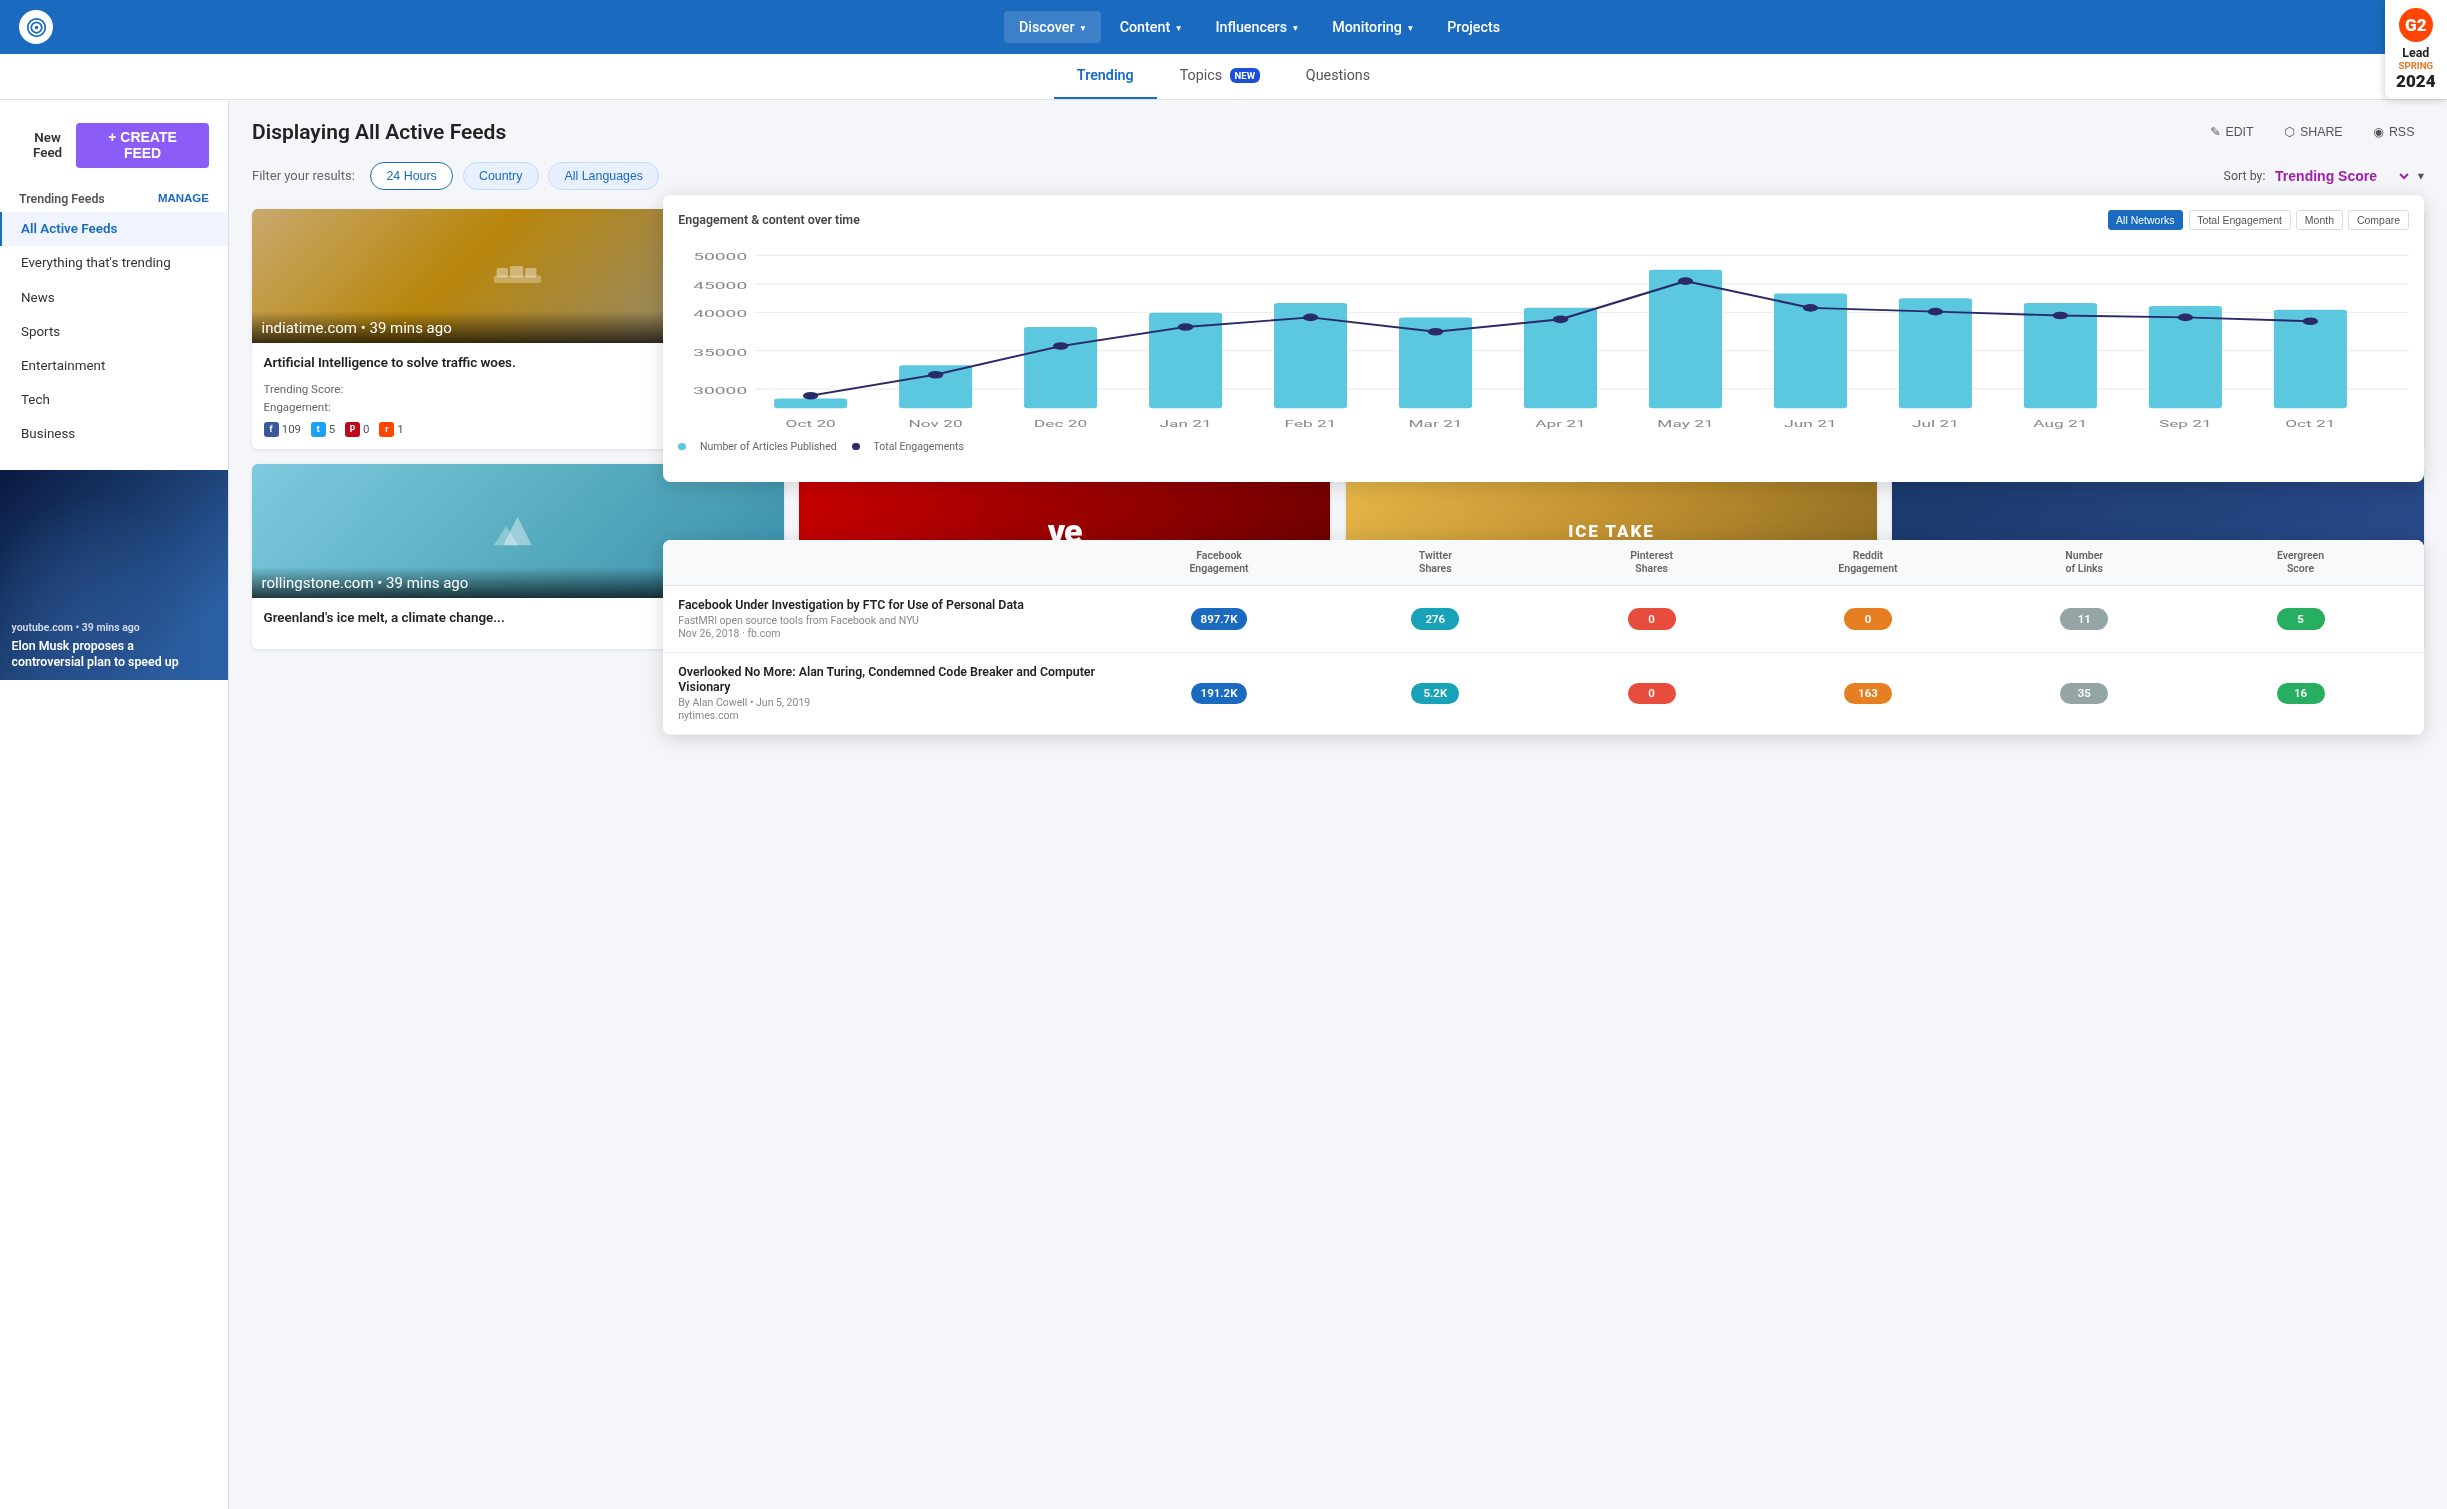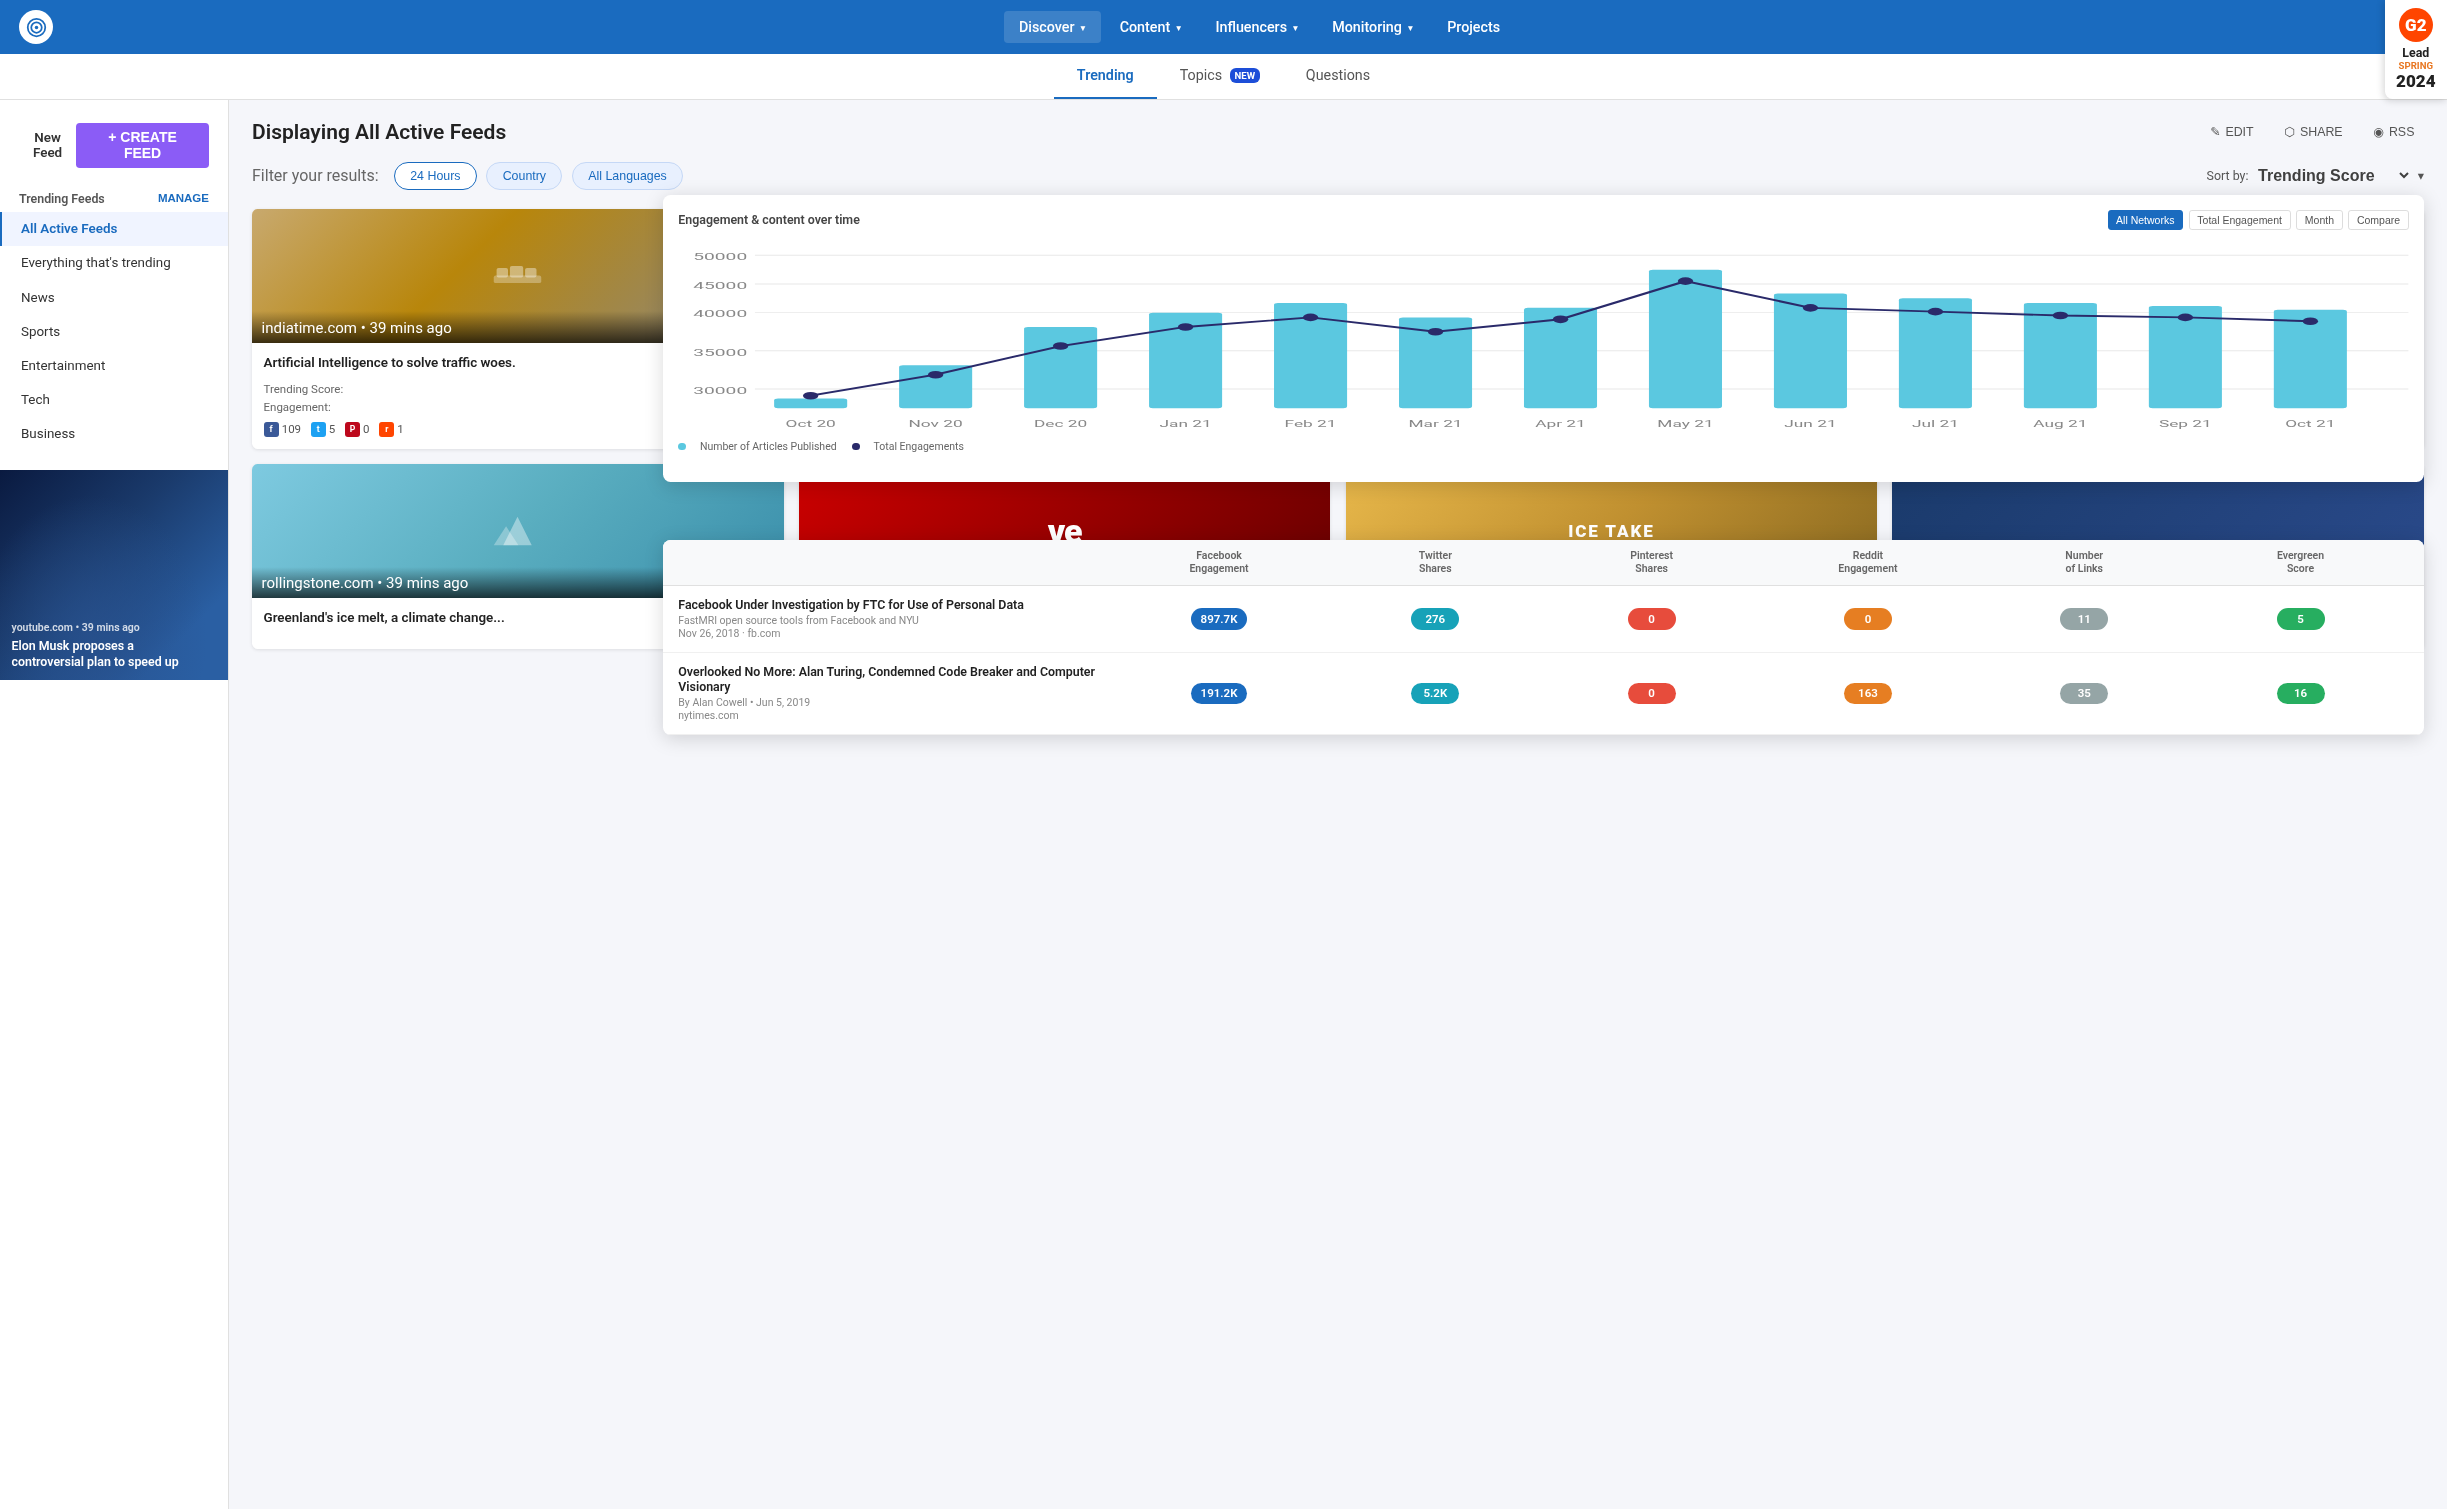--- a/index.html
+++ b/index.html
@@ -200,21 +200,21 @@
 
     
     .filter-bar {
       display: flex;
       align-items: center;
       margin-bottom: 19px;
       gap: 9.6px;
       flex-wrap: wrap;
     }
     .filter-label {
-      font-size: 16px;
+      font-size: 13px;
       color: #666;
       margin-right: 5.7px;
     }
     .filter-btn {
       padding: 5.7px 15.3px;
       border-radius: 19px;
       border: 1.9px solid transparent;
       font-size: 12.4px;
       cursor: pointer;
       font-weight: 500;
@@ -231,22 +231,22 @@
     }
     .sort-bar {
       margin-left: auto;
       display: flex; align-items: center; gap: 5.7px;
       font-size: 12.4px;
       color: #555;
     }
     .sort-select {
       border: none;
       background: none;
-      font-size: 16px;
-      color: #404040;
+      font-size: 14px;
+      color: #a21caf;
       cursor: pointer;
       font-weight: 600;
     }
 
     
     .cards-grid {
       display: grid;
       grid-template-columns: repeat(4, 1fr);
       gap: 15.3px;
       margin-bottom: 15.3px;

